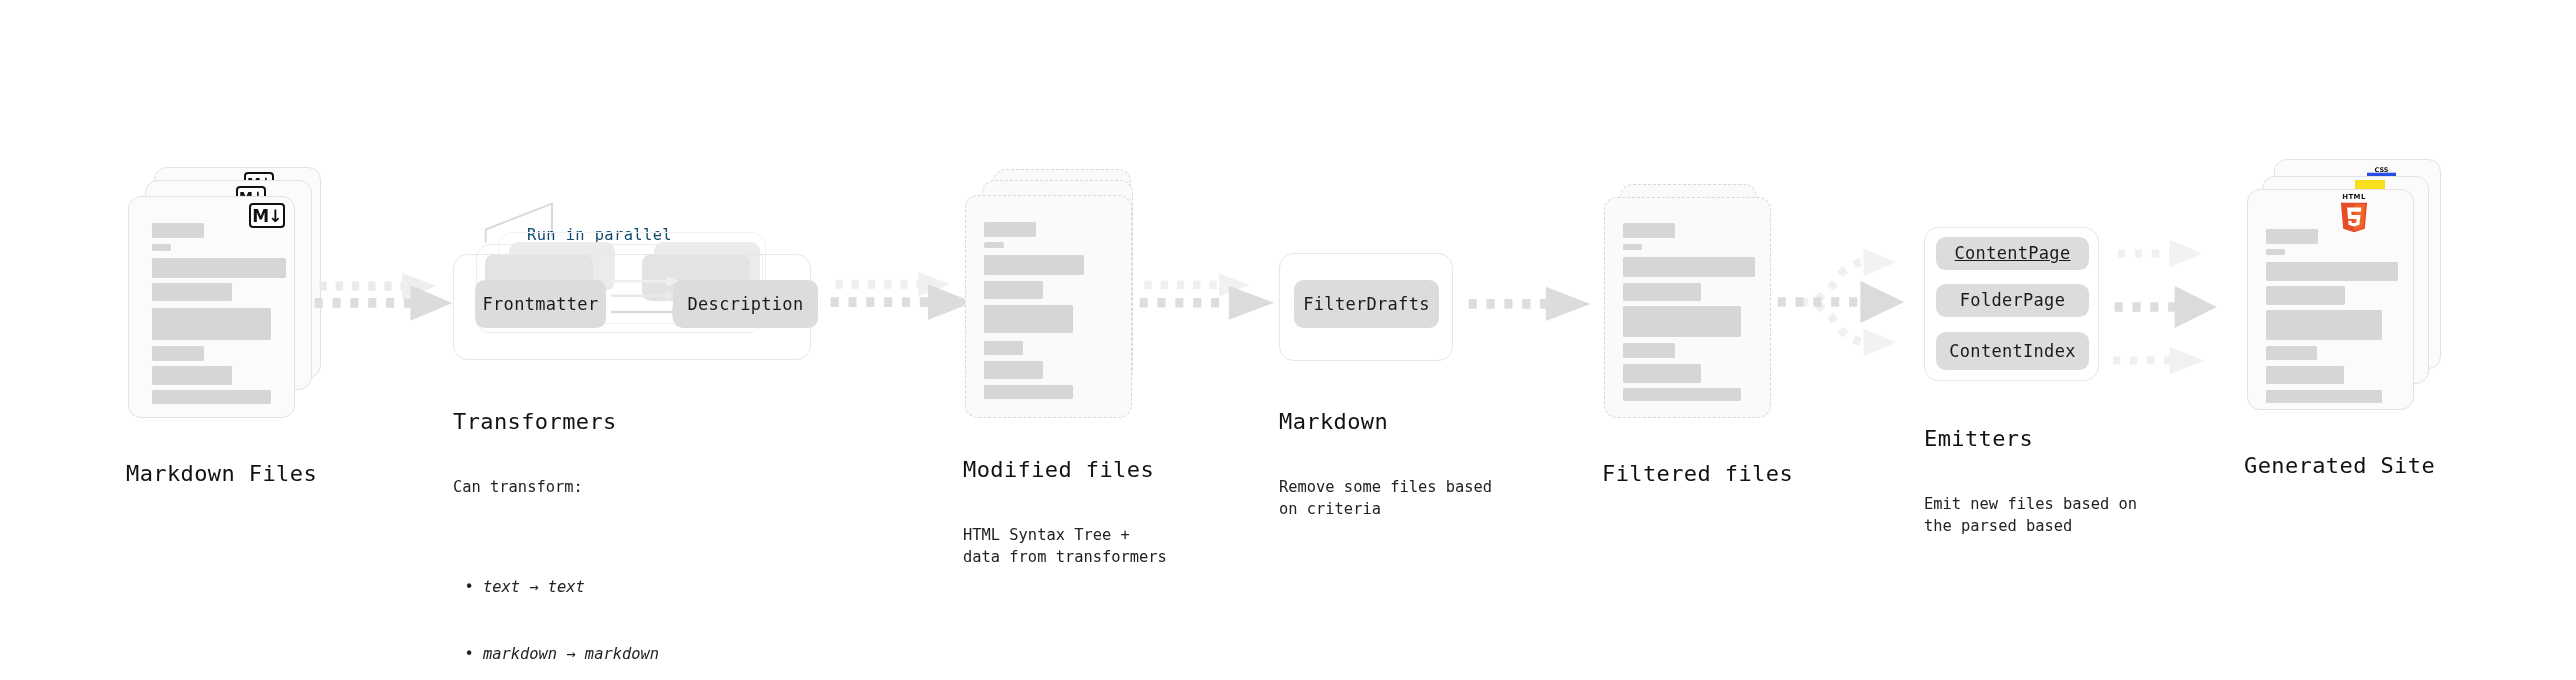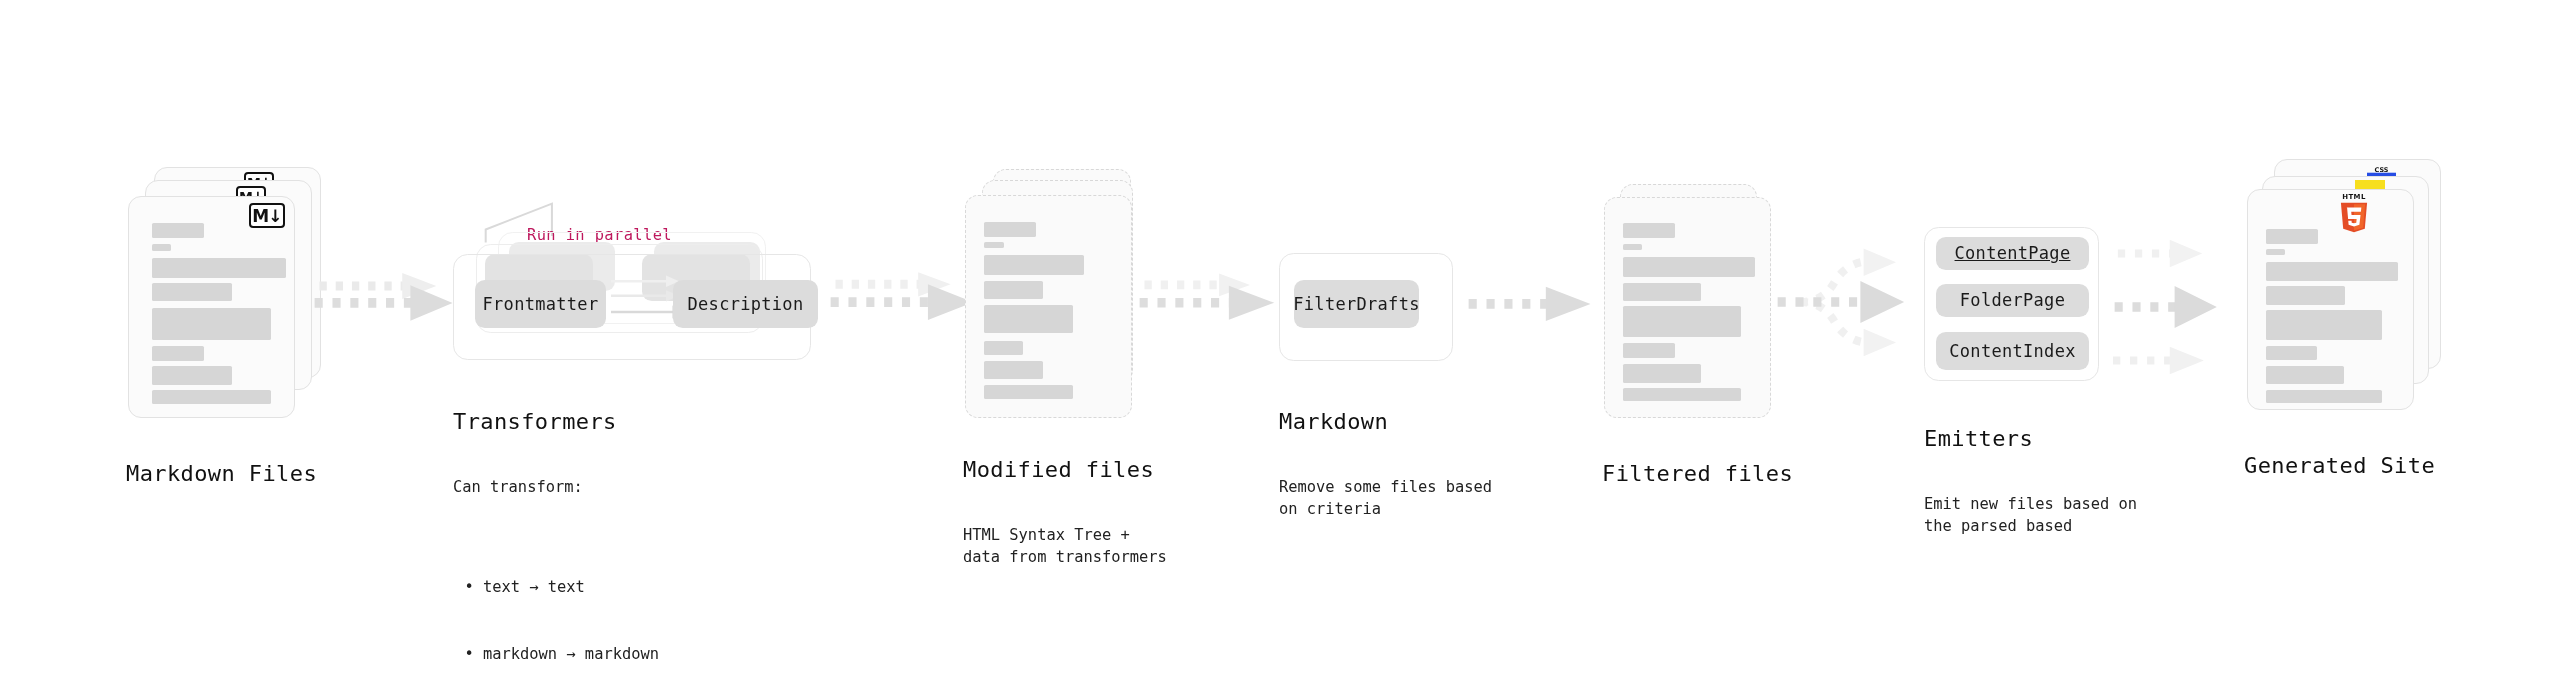--- a/index.html
+++ b/index.html
@@ -39,21 +39,21 @@
     white-space:pre;
   }
   .cap .sub{
     margin-top:11.4px;
     font-size:15.4px;
     line-height:1.45;
     color:#222;
     white-space:pre;
   }
   .cap .sub.list{margin-top:9.8px;}
-  .cap .sub .b{display:block;padding-left:11.4px;}
+  .cap .sub .b{display:block;padding-left:11.4px;font-style:italic;}
 
   
   .pill{
     position:absolute;
     background:#dcdcdc;
     border-radius:9.8px;
     display:flex;align-items:center;justify-content:center;
     font-size:17px;
     color:#1a1a1a;
     letter-spacing:0.3px;
@@ -134,21 +134,21 @@
     </g>
     <polygon points="120,21 172,43 120,65" fill="#dcdcdc"></polygon>
   </svg>
 
   <div class="node">
 
     <svg class="arrowsvg" style="left:484px;top:202px;width:89px;height:42px;" viewBox="0 0 110 52">
       <path d="M2 50 L2 34 L84 2 L84 42" stroke="#d9d9d9" stroke-width="2.5" fill="none" stroke-linejoin="miter"></path>
     </svg>
     <div class="cap" style="left:527px;top:197px;">
-      <div class="title" style="font-size:15.4px;color:#be185d;">Run in parallel</div>
+      <div class="title" style="font-size:15.4px;color:#0c4a6e;">Run in parallel</div>
     </div>
 
     <div class="group" style="left:498px;top:232px;width:268px;height:92px;border-color:#f1f1f1;"></div>
     <div class="pill faded2" style="left:509px;top:242px;width:106px;height:49px;color:transparent;"></div>
     <div class="pill faded2" style="left:654px;top:242px;width:106px;height:49px;color:transparent;"></div>
 
     <div class="group" style="left:476px;top:244px;width:287px;height:89px;border-color:#ededed;"></div>
     <div class="pill faded1" style="left:485px;top:254px;width:108px;height:47px;color:transparent;"></div>
     <div class="pill faded1" style="left:642px;top:254px;width:108px;height:47px;color:transparent;"></div>
 
@@ -217,21 +217,21 @@
     </g>
     <polygon points="100,4 138,18 100,32" fill="#f1f1f1"></polygon>
     <g stroke="#dddddd" stroke-width="12" stroke-dasharray="10 12" fill="none">
       <line x1="2" y1="40" x2="120" y2="40"></line>
     </g>
     <polygon points="112,19 168,40 112,61" fill="#dcdcdc"></polygon>
   </svg>
 
   <div class="node">
     <div class="group" style="left:1279px;top:253px;width:174px;height:108px;border-color:#e6e6e6;"></div>
-    <div class="pill" style="left:1294px;top:280px;width:125px;height:48px;">FilterDrafts</div>
+    <div class="pill" style="left:1294px;top:280px;width:145px;height:48px;">FilterDrafts</div>
 
     <div class="cap" style="left:1279px;top:379px;">
       <div class="title">Markdown</div>
       <div class="sub">Remove some files based
 on criteria</div>
     </div>
   </div>
 
   <svg class="arrowsvg" style="left:1467px;top:286px;width:130px;height:39px;" viewBox="0 0 160 48">
     <g stroke="#dddddd" stroke-width="12" stroke-dasharray="10 12" fill="none">

